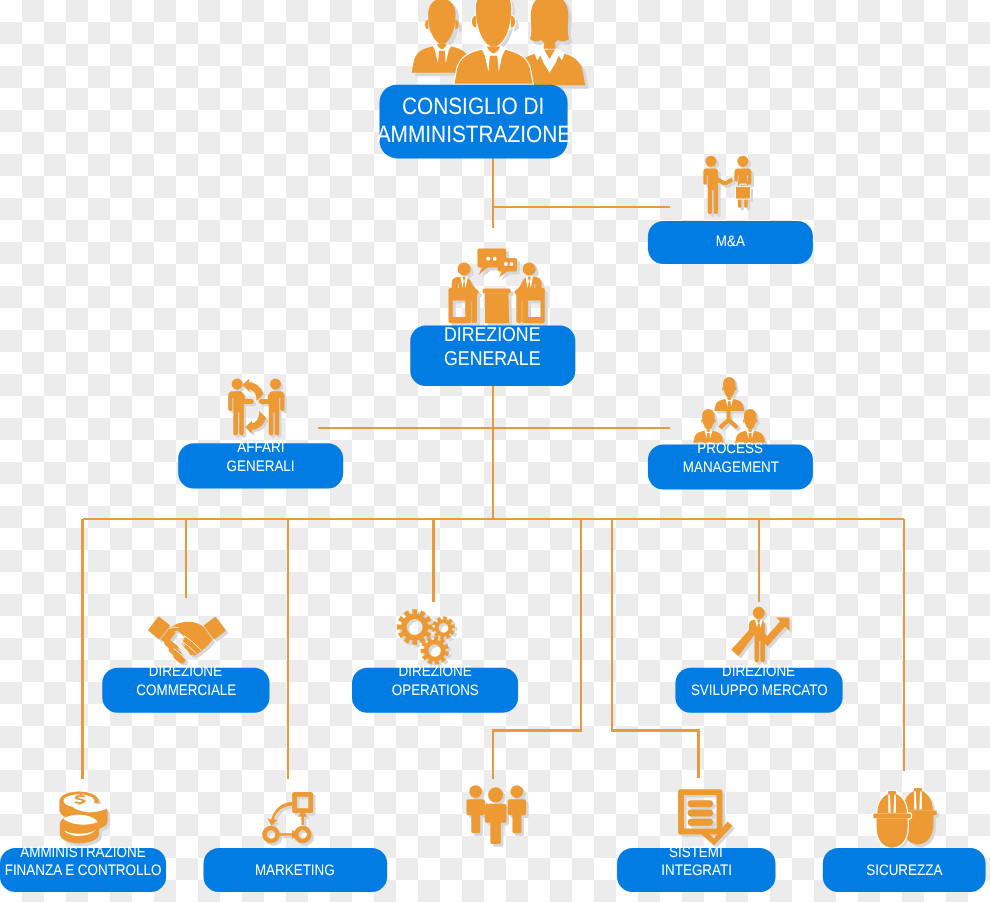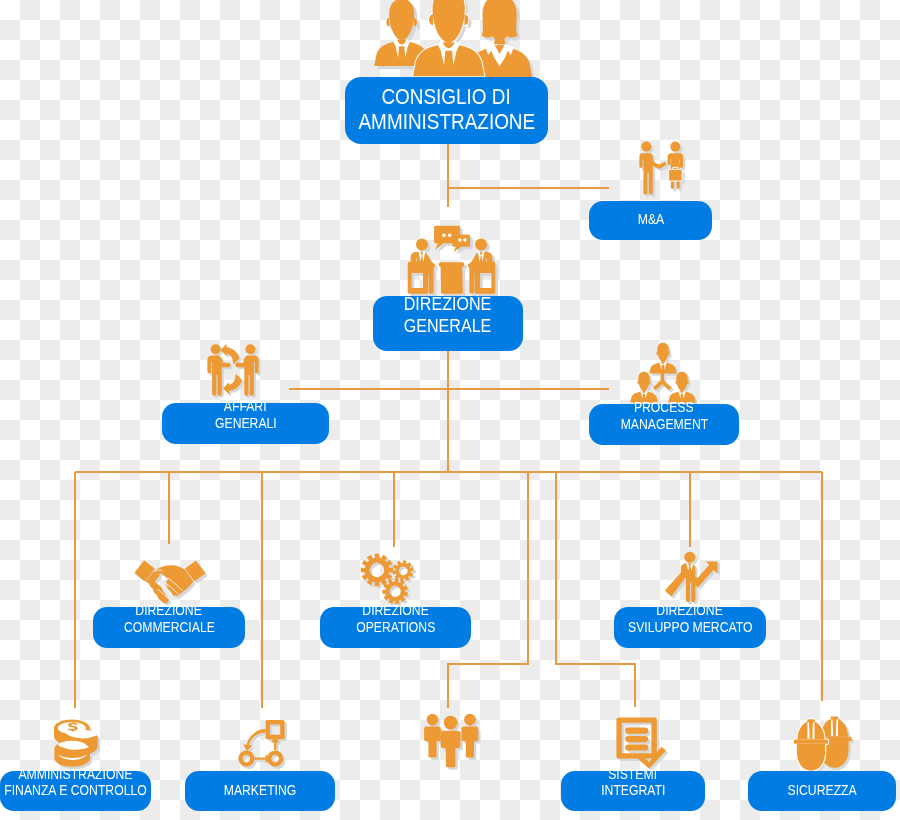--- a/index.html
+++ b/index.html
@@ -97,21 +97,21 @@
       <g transform="translate(88.7,50) scale(1.28)" fill="none" stroke="#ffffff" stroke-width="1.6">
           <use href="#bp"></use>
         </g>
       <g class="or" transform="translate(88.7,50) scale(1.28)">
           <use href="#bp"></use>
           <use href="#bps"></use>
         </g>
     </svg>
   </div>
 
-  <div class="node n2" id="node-consiglio" style="left:345px;top:77px;width:203px;height:67px;border-radius:16px;font-size:21.4px;padding-bottom:1px;">
+  <div class="node n2" id="node-consiglio" style="left:345px;top:77px;width:171px;height:67px;border-radius:16px;font-size:21.4px;padding-bottom:1px;">
     <span class="ln">CONSIGLIO DI</span>
     <span class="ln">AMMINISTRAZIONE</span>
   </div>
 
   <div class="icon" style="left:634px;top:138px;width:62px;height:66px;">
     <svg width="62" height="66" viewBox="0 0 62 66">
       <defs>
         <g id="madeal">
           <circle cx="12.3" cy="8.6" r="5.0"></circle>
           <path d="M7.6,15.2 C6.1,15.6 5.4,16.8 5.4,18.4 L5.4,28.2 C5.4,29.2 6.1,29.9 7.0,29.9 C7.9,29.9 8.6,29.2 8.6,28.2 L8.6,21.5 L9.4,21.5 L9.4,54.5 C9.4,55.7 10.3,56.6 11.4,56.6 C12.5,56.6 13.4,55.7 13.4,54.5 L13.4,35.0 L14.8,35.0 L14.8,54.5 C14.8,55.7 15.7,56.6 16.8,56.6 C17.9,56.6 18.8,55.7 18.8,54.5 L18.8,18.8 C18.8,16.7 17.9,15.5 16.0,15.2 Z"></path>
@@ -129,21 +129,21 @@
       <g class="or">
           <use href="#madeal"></use>
         </g>
       <g fill="none" stroke="#ffffff" stroke-width="0.9">
         <rect x="34.6" y="31.4" width="13.6" height="11.6" rx="1"></rect>
         <path d="M38.6,31.4 L38.6,29.4 L44.2,29.4 L44.2,31.4"></path>
       </g>
     </svg>
   </div>
 
-  <div class="node n1" id="node-ma" style="left:589px;top:201px;width:123px;height:39px;text-align:center;">
+  <div class="node n1" id="node-ma" style="left:589px;top:201px;width:150px;height:39px;text-align:center;">
     <span class="ln">M&amp;A</span>
   </div>
 
   <div class="icon" style="left:404px;top:225px;width:95px;height:74px;">
     <svg width="95" height="74" viewBox="0 0 92 72">
       <defs>
         <g id="mtgperson">
           <circle cx="17.2" cy="19.0" r="5.8"></circle>
           <path d="M10.6,26.2 C7.6,27.0 6.2,28.8 6.2,32.1 L6.2,38.6 L11.8,38.6 L11.8,32.4 L12.7,32.4 L12.7,45.0 L22.2,45.0 L23.6,39.2 C23.6,39.2 25.2,40.8 27.0,41.4 C28.4,41.9 29.6,41.3 30.0,40.2 C30.4,39.0 29.8,37.8 28.6,37.4 C27.0,36.8 25.0,33.8 23.8,31.2 C22.9,29.2 22.0,27.8 20.8,27.0 L19.7,26.2 Z"></path>
           <path d="M16.0,38.0 L26.6,38.0 C27.7,38.0 28.6,38.9 28.6,40.0 L28.6,43.0 C28.6,44.1 27.7,45.0 26.6,45.0 L16.0,45.0 Z"></path>
@@ -226,21 +226,21 @@
         <g transform="translate(16.5,2.8) scale(1.18)">
             <use href="#agarrowtop"></use>
           </g>
         <g transform="translate(19.0,53.5) scale(1.18,-1.18)">
             <use href="#agarrowtop"></use>
           </g>
       </g>
     </svg>
   </div>
 
-  <div class="node n2" id="node-affari-generali" style="left:162px;top:403px;width:167px;height:41px;">
+  <div class="node n2" id="node-affari-generali" style="left:162px;top:403px;width:150px;height:41px;">
     <span class="ln">AFFARI</span>
     <span class="ln">GENERALI</span>
   </div>
 
   <div class="icon" style="left:630px;top:339px;width:66px;height:64px;">
     <svg width="66" height="64" viewBox="0 0 66 64">
       <defs>
         <g id="pmperson">
           <path d="M-5.2,-1.4 a1.4,1.9 0 0 0 0,3.8 z M5.2,-1.4 a1.4,1.9 0 0 1 0,3.8 z"></path>
           <path d="M0,-10.2 C-3.4,-10.2 -5.7,-7.5 -5.7,-3.5 C-5.7,0.8 -4.5,4.8 -2.8,6.9 C-1.9,8.1 -1.0,8.7 0,8.7 C1.0,8.7 1.9,8.1 2.8,6.9 C4.5,4.8 5.7,0.8 5.7,-3.5 C5.7,-7.5 3.4,-10.2 0,-10.2 Z"></path>
@@ -437,21 +437,21 @@
       </defs>
       <g class="sd" transform="translate(2.3,2.3)">
           <use href="#netdia"></use>
         </g>
       <g class="or">
           <use href="#netdia"></use>
         </g>
     </svg>
   </div>
 
-  <div class="node n1" id="node-marketing" style="left:185px;top:771px;width:150px;height:40px;">
+  <div class="node n1" id="node-marketing" style="left:185px;top:771px;width:167px;height:40px;">
     <span class="ln">MARKETING</span>
   </div>
 
   <div class="icon" style="left:421px;top:710px;width:62px;height:62px;">
     <svg width="62" height="62" viewBox="0 0 60 60">
       <defs>
         <g id="perfig">
           <circle cx="0" cy="-18.5" r="5.6"></circle>
           <path d="M-6.3,-11.8 L6.3,-11.8 C7.3,-11.8 8.1,-11.0 8.1,-10.0 L8.1,0.6 C8.1,1.6 7.3,2.4 6.3,2.4 L3.9,2.4 L3.9,16.9 C3.9,17.6 3.3,18.2 2.6,18.2 L-2.6,18.2 C-3.3,18.2 -3.9,17.6 -3.9,16.9 L-3.9,2.4 L-6.3,2.4 C-7.3,2.4 -8.1,1.6 -8.1,0.6 L-8.1,-10.0 C-8.1,-11.0 -7.3,-11.8 -6.3,-11.8 Z"></path>
         </g>

